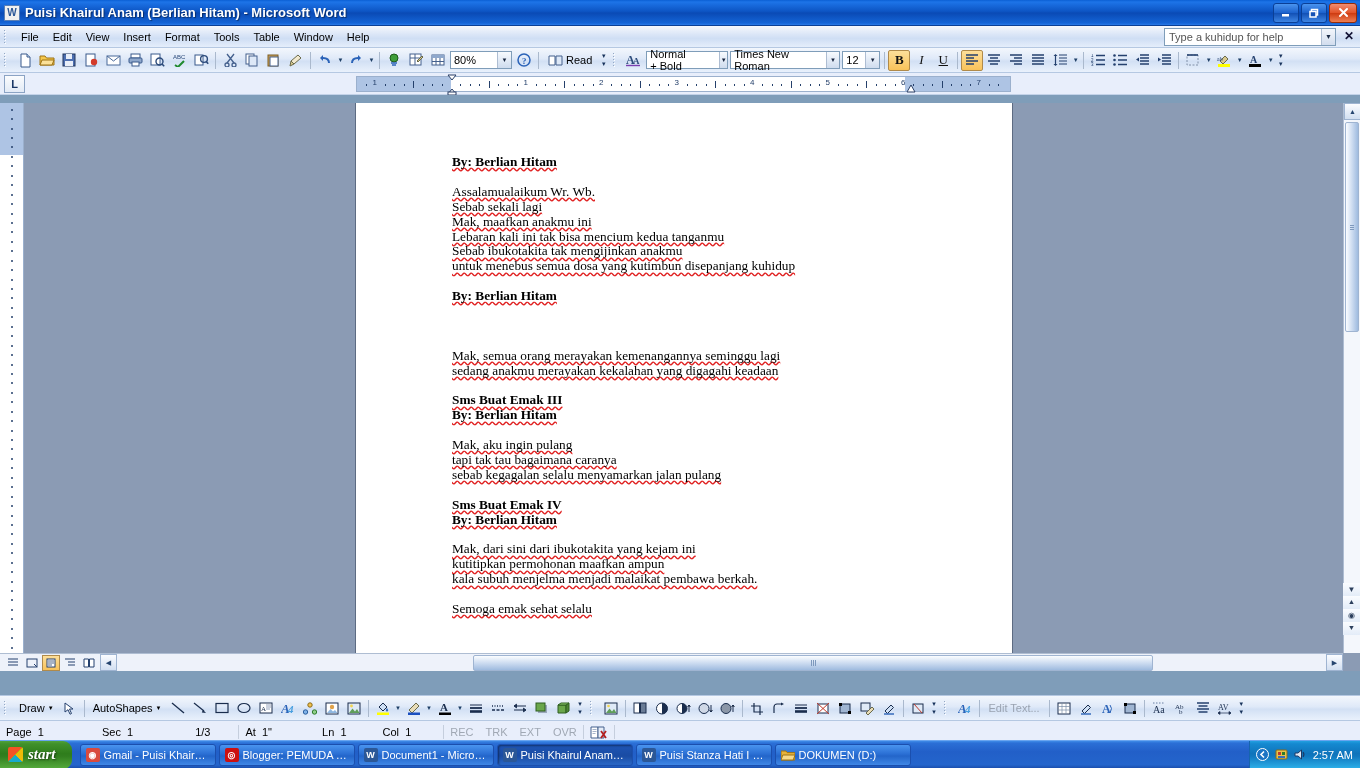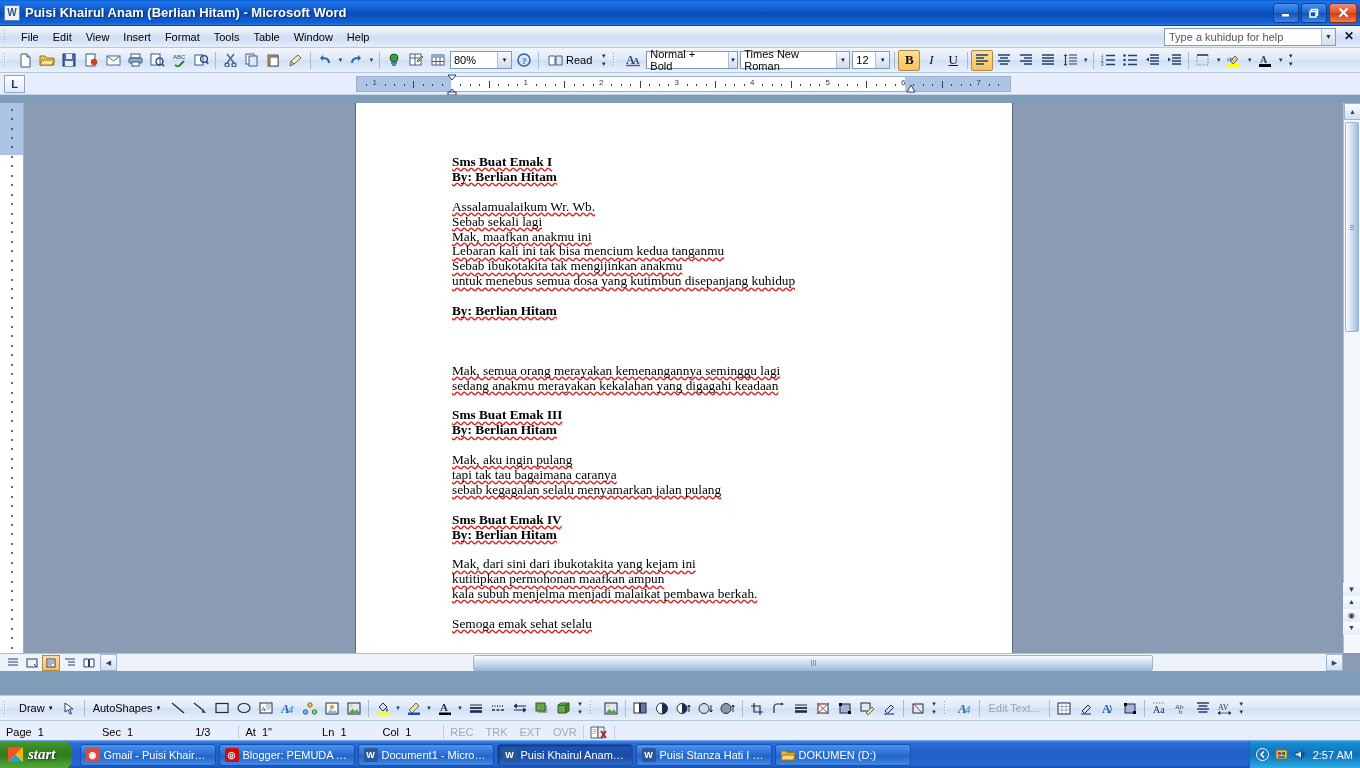--- a/index.html
+++ b/index.html
@@ -87,21 +87,21 @@
   .combo {
     height:18px; background:#fff; border:1px solid #7f9db9;
     display:flex; align-items:center; font-size:11px; padding-left:3px;
     margin:0 1px; color:#000;
   }
   .combo .ar { margin-left:auto; width:14px; height:16px;
      background:linear-gradient(to bottom,#f7fafe,#cfdcee);
      border-left:1px solid #aebdd2; display:flex; align-items:center;
      justify-content:center; font-size:6px; color:#15233d;}
   .zoomcombo { width:62px; }
-  .stylecombo { width:92px;gap:31px; }
+  .stylecombo { width:82px;gap:31px; }
   .fontcombo { width:110px; }
   .sizecombo { width:38px; }
   .readbtn { display:flex; align-items:center; gap:3px; padding:0 5px; height:21px;
       font-size:11px; cursor:pointer; border:1px solid transparent; border-radius:2px;}
   .ovf { width:11px; height:21px; display:flex; flex-direction:column;
      align-items:center; justify-content:center; font-size:7px; color:#16315a; cursor:pointer;}
 
   
   .rulerbar { height:22px; background:#e8eefb; display:flex; align-items:center;
       border-bottom:1px solid #c3d2e8; position:relative; }
@@ -742,21 +742,20 @@
           <div class="vtick small" style="top: 524.763px;"></div>
           <div class="vtick small" style="top: 534.2px;"></div>
           <div class="vtick small" style="top: 543.638px;"></div>
           <div class="vtick small" style="top: 553.075px;"></div>
         </div>
     </div>
 
     <div class="canvas">
       <div class="page">
         <div class="doc" id="doc-body">
-            <p class="h"><span class="sp">Sms Buat Emak I</span></p>
             <p class="h"><span class="sp">By: Berlian Hitam</span></p>
             <p class=" blank">&nbsp;</p>
             <p><span class="sp">Assalamualaikum Wr. Wb.</span></p>
             <p><span class="sp">Sebab sekali lagi</span></p>
             <p><span class="sp">Mak, maafkan anakmu ini</span></p>
             <p><span class="sp">Lebaran kali ini tak bisa mencium kedua tanganmu</span></p>
             <p><span class="sp">Sebab ibukotakita tak mengijinkan anakmu</span></p>
             <p><span class="sp">untuk menebus semua dosa yang kutimbun disepanjang kuhidup</span></p>
             <p class=" blank">&nbsp;</p>
             <p class="h"><span class="sp">By: Berlian Hitam</span></p>

